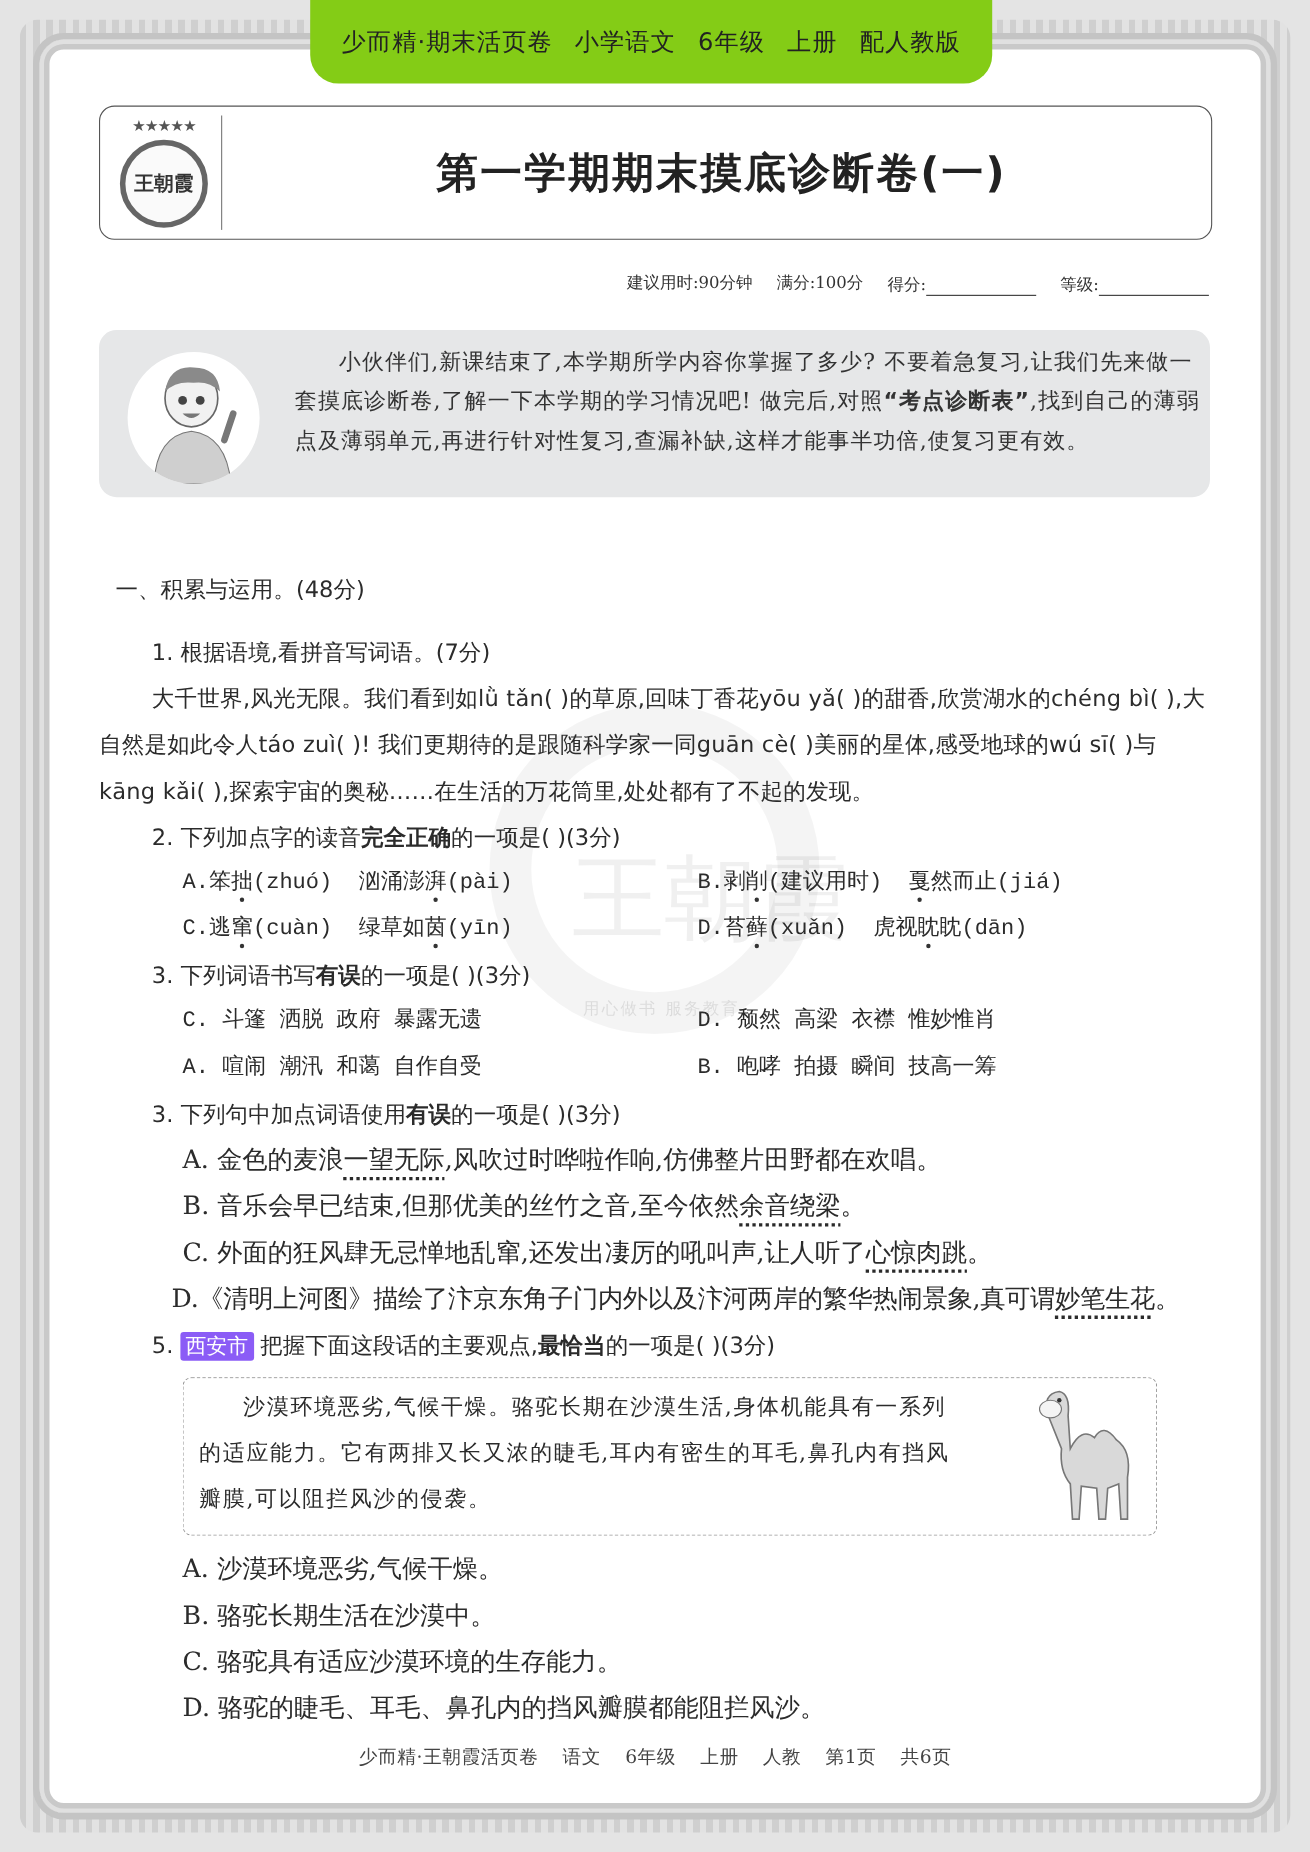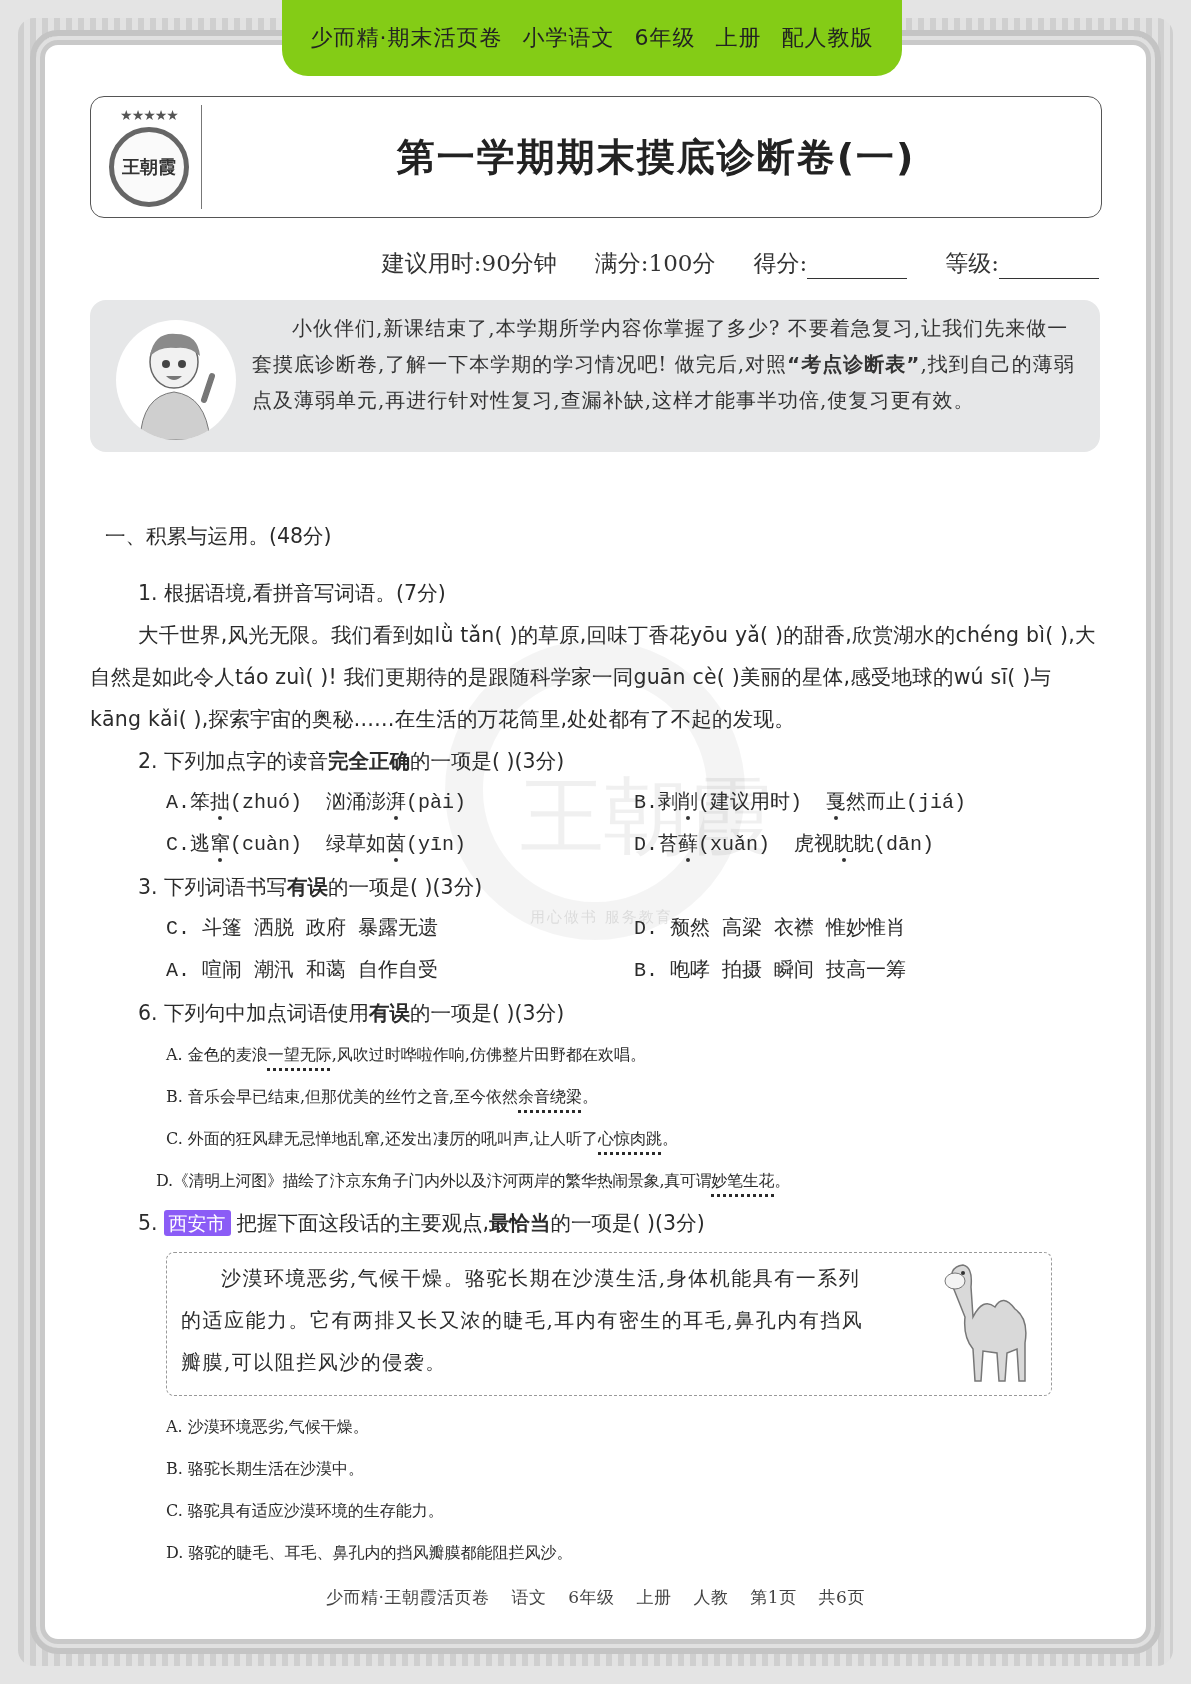--- a/index.html
+++ b/index.html
@@ -6,33 +6,33 @@
   body{width:1191px;height:1684px;background:#e4e4e4;position:relative;overflow:hidden;font-family:"DejaVu Sans","Liberation Sans",sans-serif;color:#2a2a2a;}
   .frame-outer{position:absolute;left:18px;top:18px;width:1155px;height:1648px;border-radius:16px;background:repeating-linear-gradient(90deg,#cfcfcf 0 6px,#e2e2e2 6px 12px);}
   .frame-wave{position:absolute;left:30px;top:30px;width:1131px;height:1624px;border:6px solid #c4c4c4;border-radius:28px;background:#fff;box-sizing:border-box;box-shadow:inset 0 0 0 4px #e0e0e0, inset 0 0 0 9px #c9c9c9;}
   .top-tab{position:absolute;left:282px;top:0;width:620px;height:76px;background:#84cc16;border-radius:0 0 26px 26px;display:flex;align-items:center;justify-content:center;font-size:22px;color:#222;letter-spacing:1px;}
   .top-tab span{margin:0 10px;}
   .title-box{position:absolute;left:90px;top:96px;width:1010px;height:120px;border:1.5px solid #555;border-radius:14px;background:#fff;}
   .logo{position:absolute;left:10px;top:8px;width:100px;height:104px;border-right:1px solid #777;}
   .logo-circle{position:absolute;left:8px;top:22px;width:80px;height:80px;border-radius:50%;border:5px solid #666;box-sizing:border-box;display:flex;align-items:center;justify-content:center;font-family:"DejaVu Serif",serif;font-size:18px;font-weight:bold;color:#333;background:#fafafa;}
   .logo-stars{position:absolute;left:12px;top:2px;width:72px;font-size:14px;letter-spacing:-1px;color:#555;text-align:center;}
   .title{position:absolute;left:120px;right:0;top:0;height:120px;display:flex;align-items:center;justify-content:center;font-size:38px;font-weight:bold;letter-spacing:2px;color:#222;}
-  .meta{position:absolute;right:92px;top:248px;font-family:"DejaVu Serif",serif;font-size:23px;color:#333;display:flex;gap:38px;margin-left:36px;}
+  .meta{position:absolute;right:92px;top:248px;font-family:"DejaVu Serif",serif;font-size:15px;color:#333;display:flex;gap:22px;margin-left:36px;}
   .meta .blank{display:inline-block;border-bottom:1.2px solid #333;width:100px;height:20px;vertical-align:bottom;}
   .intro{position:absolute;left:90px;top:300px;width:1010px;height:152px;background:#e6e7e8;border-radius:16px;}
   .avatar{position:absolute;left:26px;top:20px;width:120px;height:120px;border-radius:50%;background:#fff;overflow:hidden;}
-  .intro-text{position:absolute;left:162px;top:10px;width:830px;font-family:"DejaVu Serif",serif;font-size:20px;line-height:36px;color:#333;text-indent:2em;letter-spacing:1px;}
+  .intro-text{position:absolute;left:178px;top:10px;width:830px;font-family:"DejaVu Serif",serif;font-size:20px;line-height:36px;color:#333;text-indent:2em;letter-spacing:1px;}
   .intro-text b{font-family:"DejaVu Sans",sans-serif;}
   .content{position:absolute;left:90px;top:500px;width:1012px;font-size:20.5px;color:#2b2b2b;}
   .section-h{font-weight:normal;margin:15px;height:42px;line-height:42px;}
   .q{height:42px;line-height:42px;padding-left:48px;}
   .para{line-height:42px;text-indent:48px;letter-spacing:.2px;}
   .opt-row{height:42px;line-height:42px;padding-left:76px;display:flex;font-family:Liberation Mono, monospace;font-size:20px;}
   .opt-row .col{width:540px;white-space:nowrap;}
-  .opt{height:42px;line-height:42px;padding-left:76px;font-family:"DejaVu Serif",serif;font-size:16px;white-space:nowrap;}
+  .opt{height:42px;line-height:42px;padding-left:76px;font-family:"DejaVu Serif",serif;font-size:23px;white-space:nowrap;}
   .dot{position:relative;}
   .dot::after{content:"";position:absolute;left:50%;bottom:-6px;width:4px;height:4px;border-radius:50%;background:#333;margin-left:-2px;}
   .tag{display:inline-block;background:#8b5cf6;color:#fff;padding:0 5px;border-radius:3px;line-height:26px;font-size:19px;margin:0 6px;}
   .passage{margin:8px 0 10px 76px;width:884px;height:142px;border:1.5px dashed #999;border-radius:8px;position:relative;}
   .passage-text{position:absolute;left:14px;top:4px;width:700px;font-family:"DejaVu Serif",serif;font-size:20px;line-height:42px;text-indent:2em;letter-spacing:1.5px;}
   .camel{position:absolute;right:8px;top:4px;width:110px;height:132px;}
   .footer{position:absolute;left:0;width:1191px;top:1586px;text-align:center;font-family:"DejaVu Serif",serif;font-size:17px;color:#444;letter-spacing:.5px;}
   .footer span{margin:0 8px;}
   .watermark{position:absolute;left:445px;top:640px;width:300px;height:300px;border-radius:50%;border:38px solid rgba(0,0,0,0.045);box-sizing:border-box;pointer-events:none;}
   .wm-text{position:absolute;left:520px;top:760px;font-size:84px;color:rgba(0,0,0,0.06);font-family:"DejaVu Serif",serif;pointer-events:none;}
@@ -109,21 +109,21 @@
   <div class="q"><span>3. 下列词语书写</span><b>有误</b><span>的一项是(      )(3分)</span></div>
   <div class="opt-row">
     <div class="col">C. 斗篷   洒脱   政府   暴露无遗</div>
     <div class="col">D. 颓然   高梁   衣襟   惟妙惟肖</div>
   </div>
   <div class="opt-row">
     <div class="col">A. 喧闹   潮汛   和蔼   自作自受</div>
     <div class="col">B. 咆哮   拍摄   瞬间   技高一筹</div>
   </div>
 
-  <div class="q"><span>6. 下列句中加点词语使用</span><b>有误</b><span>的一项是(      )(3分)</span></div>
+  <div class="q"><span>3. 下列句中加点词语使用</span><b>有误</b><span>的一项是(      )(3分)</span></div>
   <div class="opt"><span>A. 金色的麦浪</span><span class="dotted" style="text-decoration:underline dotted 3px;text-underline-offset:8px;">一望无际</span><span>,风吹过时哗啦作响,仿佛整片田野都在欢唱。</span></div>
   <div class="opt"><span>B. 音乐会早已结束,但那优美的丝竹之音,至今依然</span><span style="text-decoration:underline dotted 3px;text-underline-offset:8px;">余音绕梁</span><span>。</span></div>
   <div class="opt"><span>C. 外面的狂风肆无忌惮地乱窜,还发出凄厉的吼叫声,让人听了</span><span style="text-decoration:underline dotted 3px;text-underline-offset:8px;">心惊肉跳</span><span>。</span></div>
   <div class="opt" style="padding-left:66px;letter-spacing:-.3px;"><span>D.《清明上河图》描绘了汴京东角子门内外以及汴河两岸的繁华热闹景象,真可谓</span><span style="text-decoration:underline dotted 3px;text-underline-offset:8px;">妙笔生花</span><span>。</span></div>
 
   <div class="q"><span>5.</span><span class="tag">西安市</span><span>把握下面这段话的主要观点,</span><b>最恰当</b><span>的一项是(      )(3分)</span></div>
   <div class="passage">
     <div class="passage-text">沙漠环境恶劣,气候干燥。骆驼长期在沙漠生活,身体机能具有一系列的适应能力。它有两排又长又浓的睫毛,耳内有密生的耳毛,鼻孔内有挡风瓣膜,可以阻拦风沙的侵袭。</div>
     <div class="camel">
       <svg width="110" height="132" viewBox="0 0 110 132">

